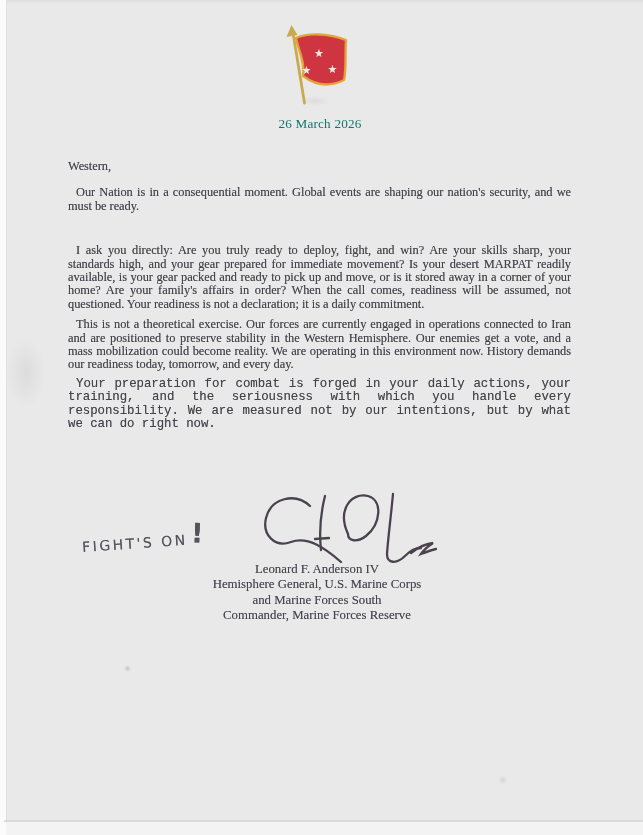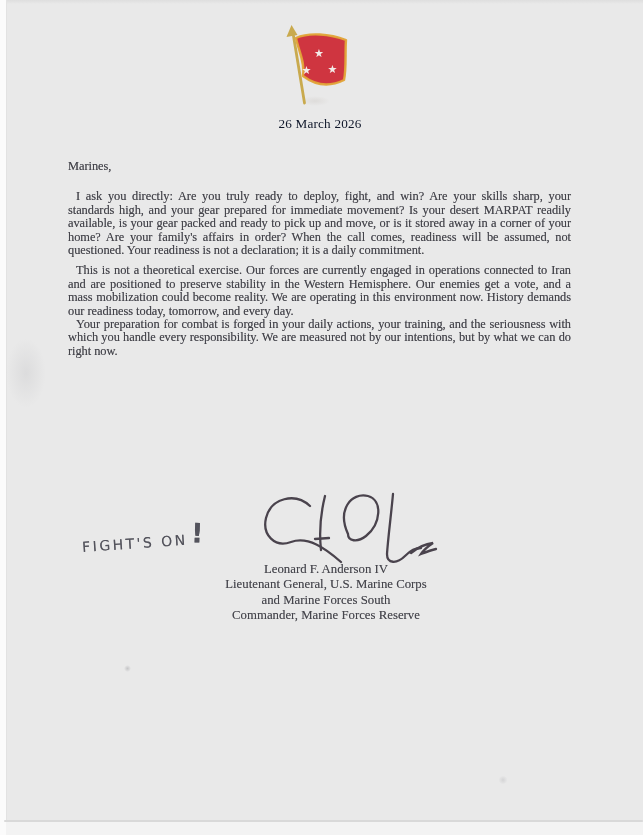--- a/index.html
+++ b/index.html
@@ -16,51 +16,51 @@
   
   .smudge{position:absolute;border-radius:50%;pointer-events:none;}
   .smudge.a{left:6px;top:338px;width:40px;height:70px;background:radial-gradient(ellipse at center,rgba(160,160,165,0.18),rgba(160,160,165,0) 70%);}
   .smudge.b{left:124px;top:665px;width:7px;height:7px;background:radial-gradient(circle,rgba(130,130,135,0.35),rgba(130,130,135,0) 70%);}
   .smudge.c{left:498px;top:776px;width:10px;height:8px;background:radial-gradient(circle,rgba(150,150,155,0.25),rgba(150,150,155,0) 70%);}
   .smudge.d{left:300px;top:96px;width:30px;height:10px;background:radial-gradient(ellipse,rgba(170,160,150,0.18),rgba(170,160,150,0) 70%);}
 
   .flag-wrap{position:absolute;left:283px;top:24px;width:76px;height:82px;}
   .date-line{
     position:absolute;left:68px;top:116px;width:504px;
-    text-align:center;font-size:13.2px;color:#0f172a;letter-spacing:0.2px;
+    text-align:center;font-size:13.2px;color:#0f766e;letter-spacing:0.2px;
   }
   .letter-body{
     position:absolute;left:68px;top:160px;width:503px;
     font-size:12.4px;line-height:13.4px;color:#43434a;
     letter-spacing:-0.05px;
     text-shadow:0 0 0.5px rgba(67,67,74,0.55);
   }
   .letter-body p{margin:0;text-align:justify;text-indent:8px;}
   .letter-body .salutation{text-indent:0;text-align:left;}
   .letter-body .p1{margin-top:13px;}
-  .letter-body .p2{margin-top:17px;}
+  .letter-body .p2{margin-top:31px;}
   .letter-body .p3{margin-top:7px;}
-  .letter-body .p4{}
+  .letter-body .p4{margin-top:6px;font-family:Liberation Mono, monospace;}
   .letter-body .p5{margin-top:14px;}
 
   .handwritten-note{
     position:absolute;left:82px;top:527px;width:130px;
     transform:rotate(-4deg);
     font-family:"DejaVu Sans", sans-serif;color:#53535c;
     text-shadow:0 0 0.6px rgba(83,83,92,0.6);
     white-space:nowrap;
   }
   .handwritten-note .words{font-size:14px;letter-spacing:2.5px;vertical-align:middle;}
   .handwritten-note .bang{
     display:inline-block;font-size:27px;font-weight:600;
     transform:rotate(6deg) translateY(-6px);margin-left:3px;vertical-align:middle;
   }
   .signature-svg{position:absolute;left:253px;top:490px;width:188px;height:86px;}
   .signature-block{
-    position:absolute;left:146px;top:562px;width:360px;
+    position:absolute;left:137px;top:562px;width:360px;
     text-align:center;font-size:12.8px;line-height:15.4px;color:#46464d;
     text-shadow:0 0 0.5px rgba(70,70,77,0.5);
   }
 </style>
 </head>
 <body>
 
 <div class="canvas">
 
   <div class="edge-top"></div>
@@ -83,21 +83,22 @@
 
       <text x="36" y="33" font-size="11" text-anchor="middle" font-family="DejaVu Sans, sans-serif" fill="#f3ebe8">★</text>
       <text x="23.5" y="50" font-size="11" text-anchor="middle" font-family="DejaVu Sans, sans-serif" fill="#f3ebe8">★</text>
       <text x="49.5" y="49" font-size="11" text-anchor="middle" font-family="DejaVu Sans, sans-serif" fill="#f3ebe8">★</text>
     </svg>
   </div>
 
   <div class="date-line">26 March 2026</div>
 
   <div class="letter-body">
-    <p class="salutation">Marines,</p>
+    <p class="salutation">Western,</p>
+    <p class="p1">Our Nation is in a consequential moment. Global events are shaping our nation's security, and we must be ready.</p>
     <p class="p2">I ask you directly: Are you truly ready to deploy, fight, and win? Are your skills sharp, your standards high, and your gear prepared for immediate movement? Is your desert MARPAT readily available, is your gear packed and ready to pick up and move, or is it stored away in a corner of your home?  Are your family's affairs in order?  When the call comes, readiness will be assumed, not questioned.  Your readiness is not a declaration; it is a daily commitment.</p>
     <p class="p3">This is not a theoretical exercise. Our forces are currently engaged in operations connected to Iran and are positioned to preserve stability in the Western Hemisphere. Our enemies get a vote, and a mass mobilization could become reality. We are operating in this environment now. History demands our readiness today, tomorrow, and every day.</p>
     <p class="p4">Your preparation for combat is forged in your daily actions, your training, and the seriousness with which you handle every responsibility. We are measured not by our intentions, but by what we can do right now.</p>
   </div>
 
   <div class="handwritten-note">
     <span class="words">FIGHT'S ON</span><span class="bang">!</span>
   </div>
 
   <svg class="signature-svg" viewBox="0 0 188 86">
@@ -106,18 +107,18 @@
       <path d="M72,6 C68,22 66,42 68,60"></path>
       <path d="M62,49 L76,48"></path>
       <path d="M95,44 C84,20 98,2 115,6 C130,10 128,34 113,46 C104,53 95,51 95,44 Z"></path>
       <path d="M140,4 C138,26 135,48 134,64 C134,74 144,74 152,66 C158,60 163,58 168,58"></path>
       <path d="M158,63 C164,58 172,54 180,53 C174,57 170,61 168,64 C173,62 178,60 183,59"></path>
     </g>
   </svg>
 
   <div class="signature-block">
     <div>Leonard F. Anderson IV</div>
-    <div>Lieutenant General, U.S. Marine Corps</div>
+    <div>Hemisphere General, U.S. Marine Corps</div>
     <div>and Marine Forces South</div>
     <div>Commander, Marine Forces Reserve</div>
   </div>
 
 </div>
 
 </body></html>

